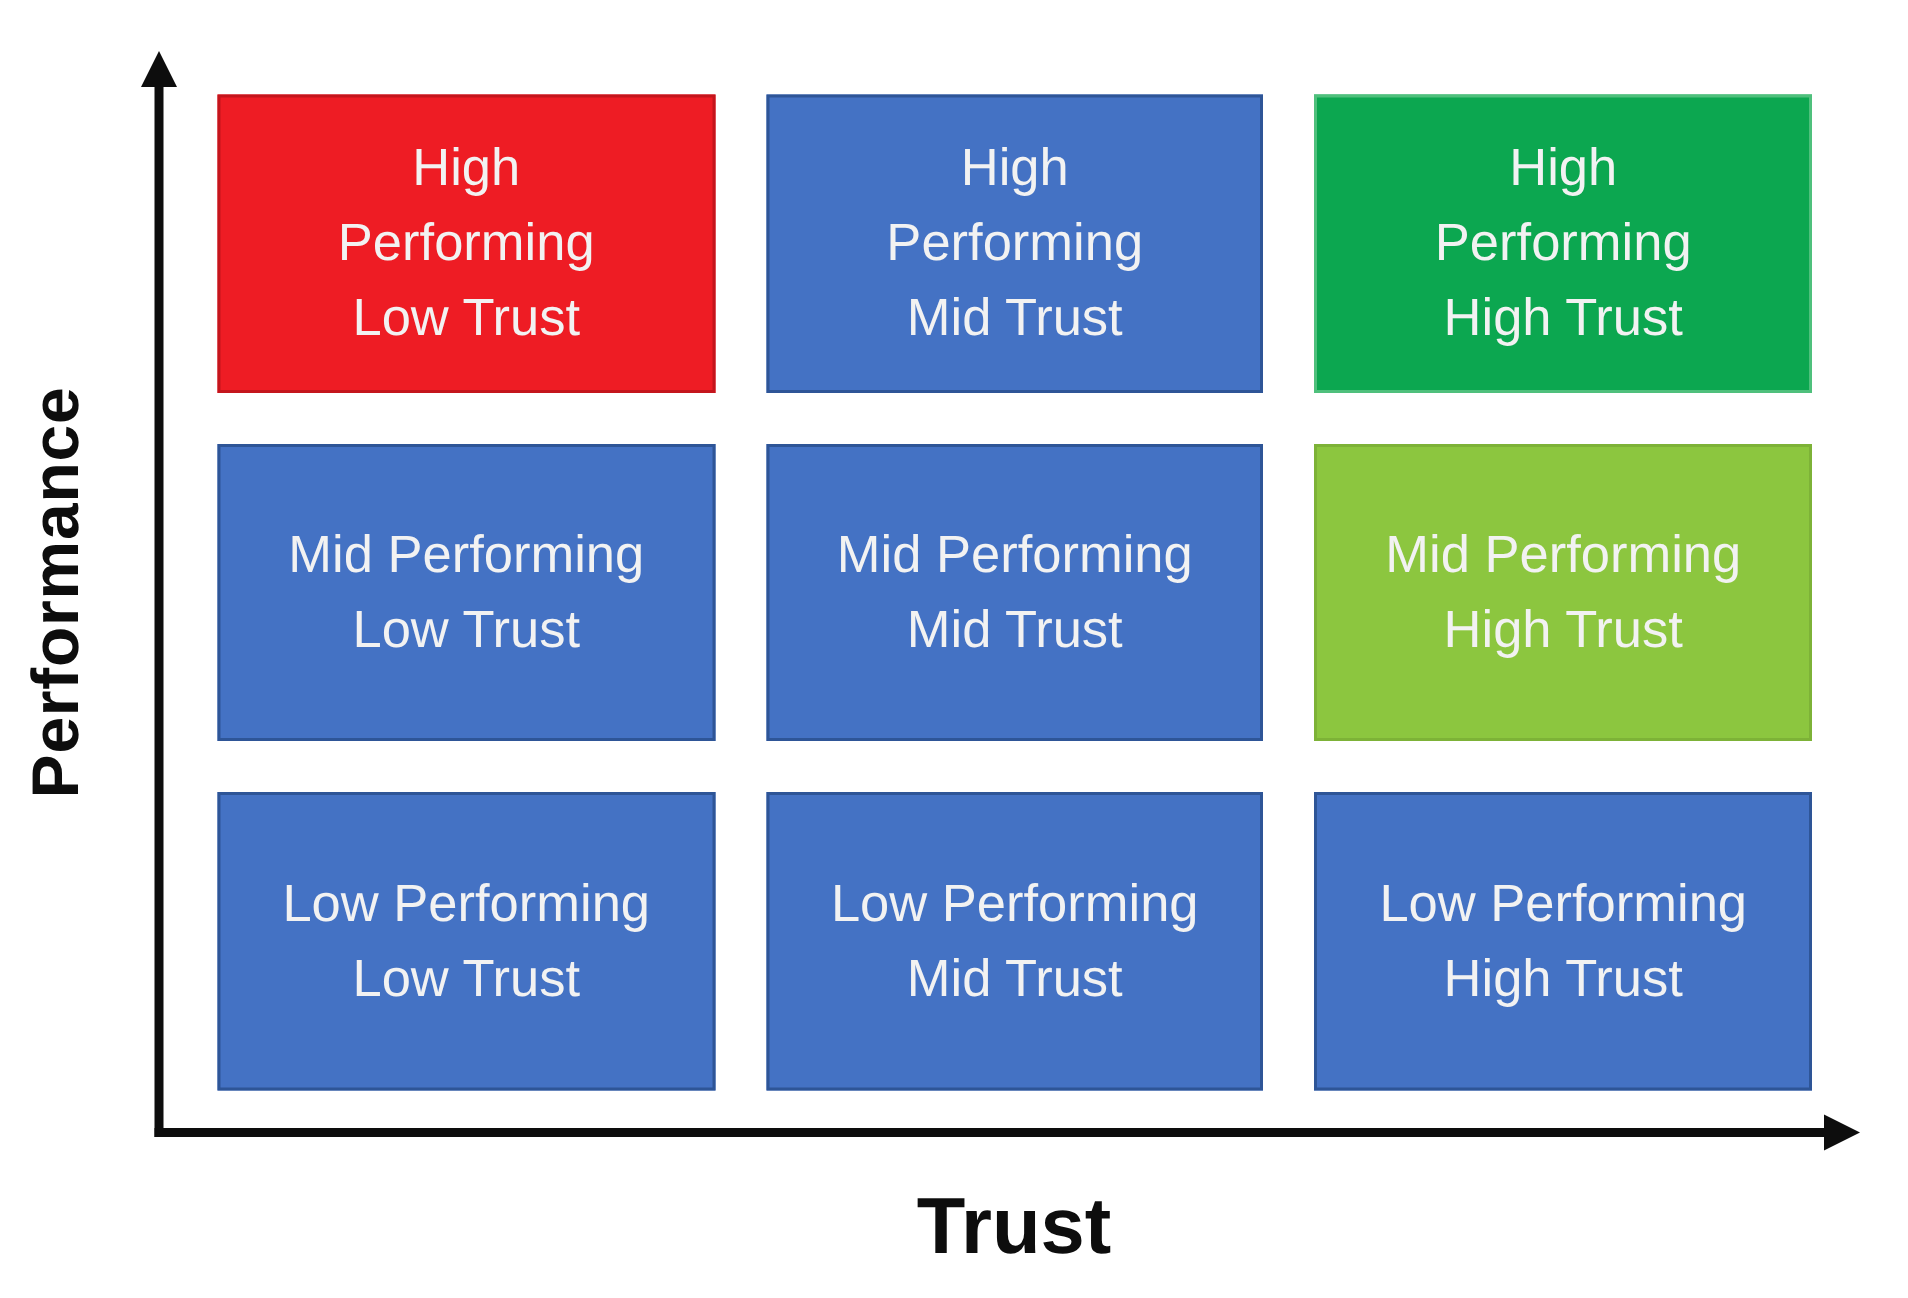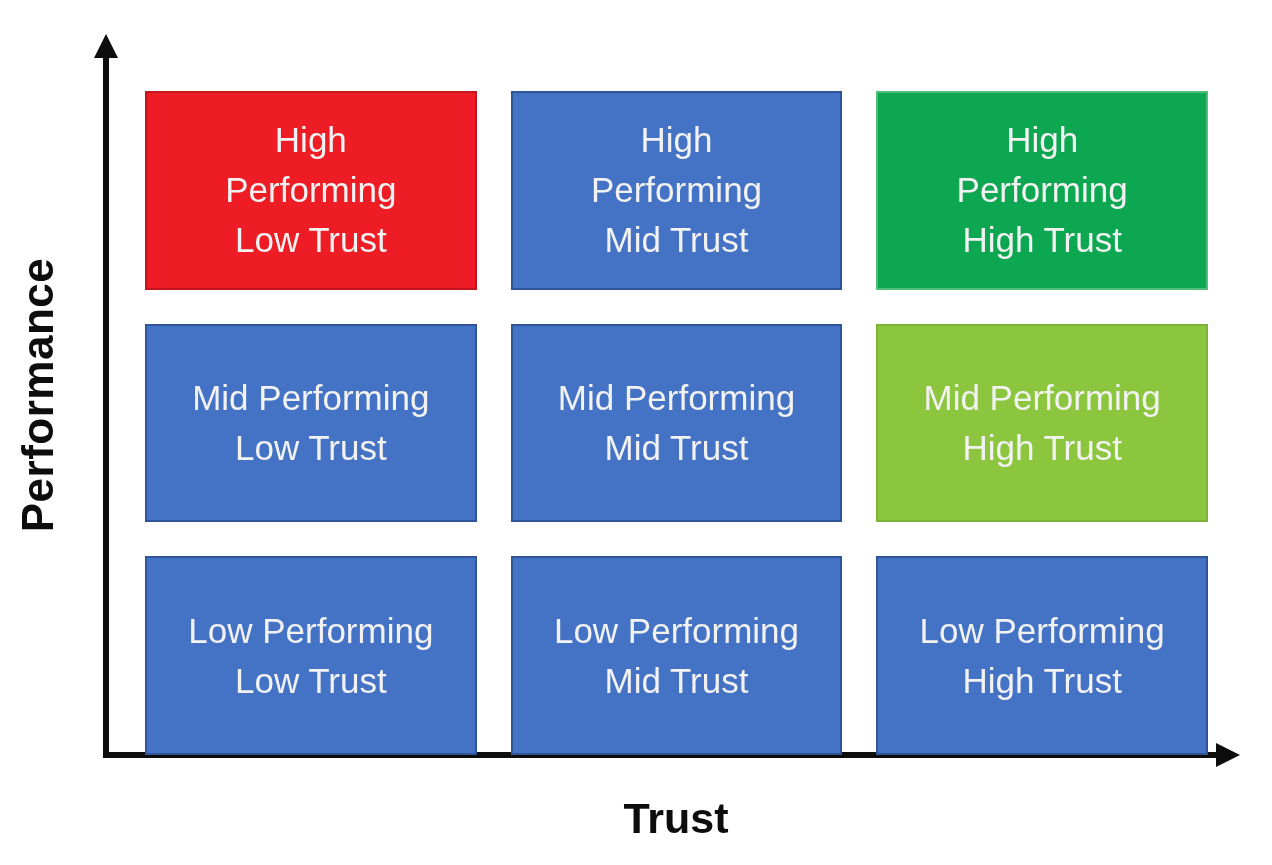--- a/index.html
+++ b/index.html
@@ -59,38 +59,37 @@
     font-weight: 700;
     color: #0d0d0d;
     letter-spacing: 0.5px;
     white-space: nowrap;
   }
   .x-axis-label {
     position: absolute;
     left: 676px;
     top: 818px;
     transform: translate(-50%, -50%);
-    font-size: 43px;
+    font-size: 53px;
     font-weight: 700;
     color: #0d0d0d;
     white-space: nowrap;
   }
   
   .matrix {
     position: absolute;
     left: 145px;
     top: 63px;
     width: 1063px;
     height: 664px;
     display: grid;
     grid-template-columns: repeat(3, 1fr);
     grid-template-rows: repeat(3, 1fr);
     column-gap: 34px;
     row-gap: 34px;
-    margin-top: 28px;
   }
   .cell {
     display: flex;
     align-items: center;
     justify-content: center;
     text-align: center;
     border: 2px solid transparent;
     box-sizing: border-box;
     color: #f2f2f2;
     font-size: 35px;

